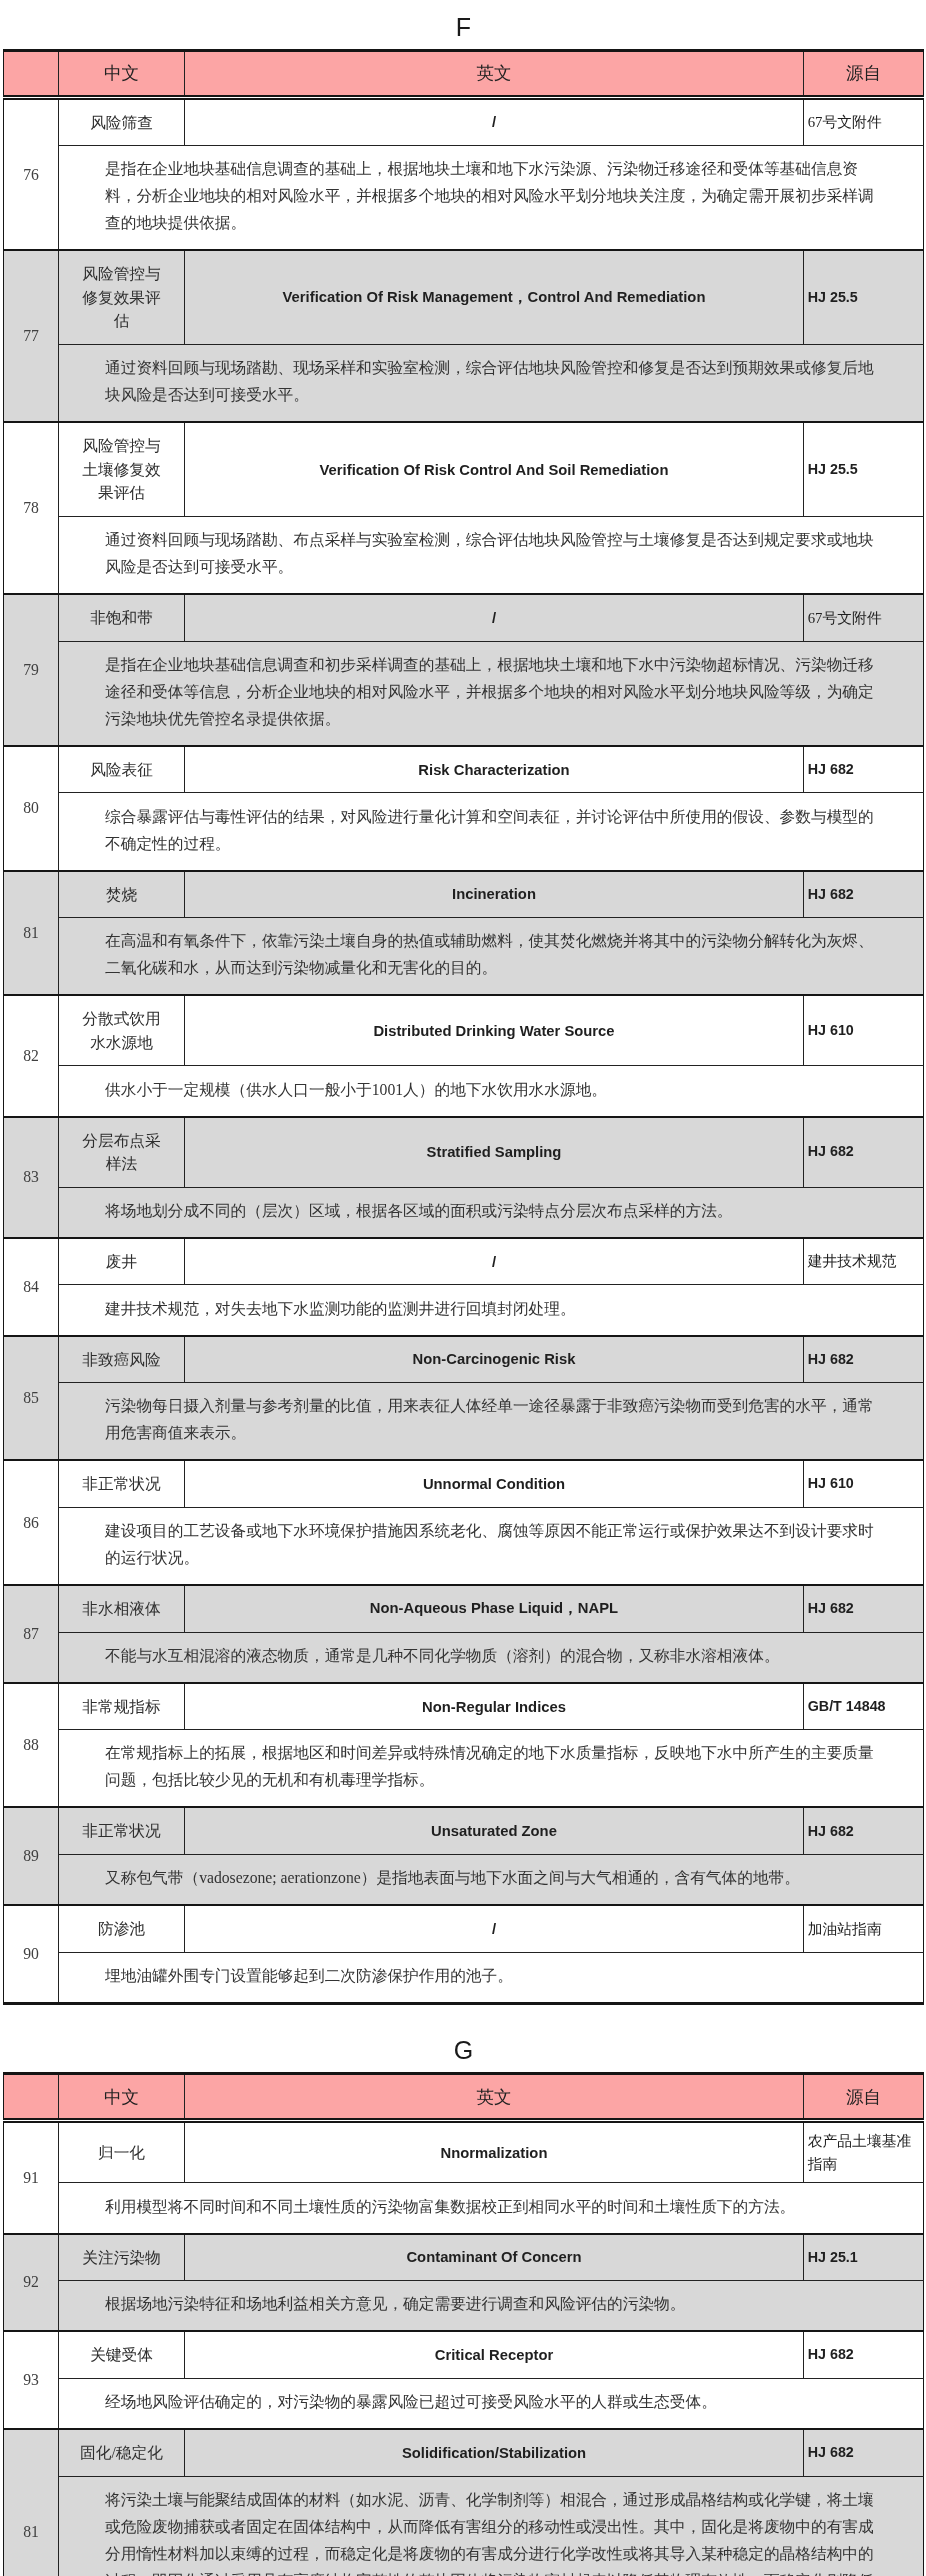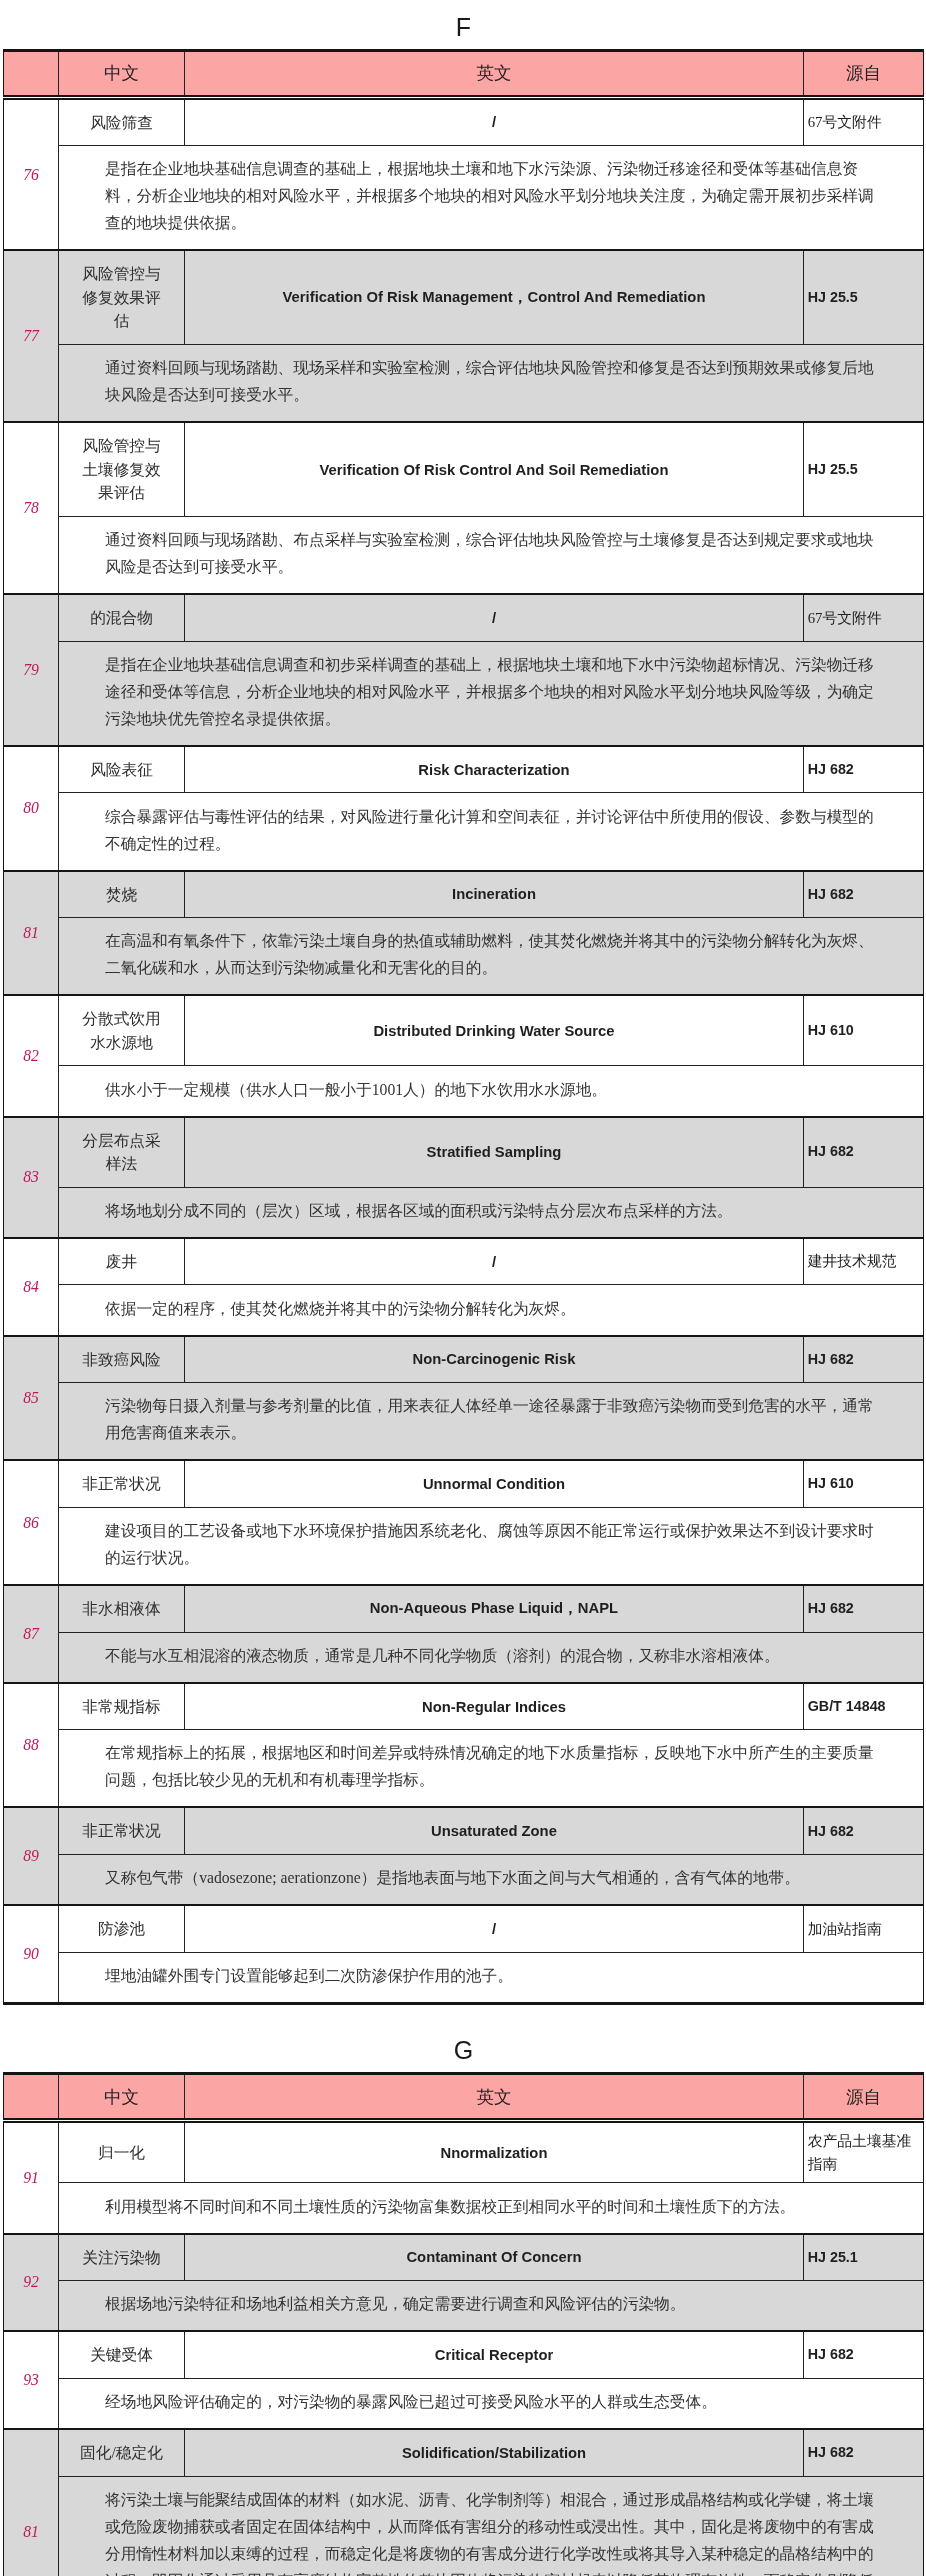--- a/index.html
+++ b/index.html
@@ -57,23 +57,22 @@
 
   tbody.entry { border-top: 2.8px solid #151515; }
   tbody.entry:nth-of-type(even) { background: #d8d8d8; }
 
   td { vertical-align: middle; }
 
   td.num {
     border-right: 1.4px solid #222222;
     text-align: center;
     font-size: 15.7px;
-    color: #be185d;
+    color: #404040;
     padding: 3.7px 1.8px;
-    font-style: italic;
   }
   td.zh {
     border-right: 1.4px solid #222222;
     border-bottom: 1.4px solid #222222;
     text-align: center;
     font-size: 15.7px;
     line-height: 1.5;
     padding: 11px 21px;
     color: #2e2e2e;
   }
@@ -160,21 +159,21 @@
               <td class="en">Verification Of Risk Control And Soil Remediation</td>
               <td class="src">HJ 25.5</td>
             </tr>
             <tr>
               <td class="def" colspan="3">通过资料回顾与现场踏勘、布点采样与实验室检测，综合评估地块风险管控与土壤修复是否达到规定要求或地块风险是否达到可接受水平。</td>
             </tr>
           </tbody>
           <tbody class="entry">
             <tr>
               <td class="num" rowspan="2">79</td>
-              <td class="zh">的混合物</td>
+              <td class="zh">非饱和带</td>
               <td class="en">/</td>
               <td class="src"><span class="zh-src">67号文附件</span></td>
             </tr>
             <tr>
               <td class="def" colspan="3">是指在企业地块基础信息调查和初步采样调查的基础上，根据地块土壤和地下水中污染物超标情况、污染物迁移途径和受体等信息，分析企业地块的相对风险水平，并根据多个地块的相对风险水平划分地块风险等级，为确定污染地块优先管控名录提供依据。</td>
             </tr>
           </tbody>
           <tbody class="entry">
             <tr>
               <td class="num" rowspan="2">80</td>
@@ -220,21 +219,21 @@
             </tr>
           </tbody>
           <tbody class="entry">
             <tr>
               <td class="num" rowspan="2">84</td>
               <td class="zh">废井</td>
               <td class="en">/</td>
               <td class="src"><span class="zh-src">建井技术规范</span></td>
             </tr>
             <tr>
-              <td class="def" colspan="3">依据一定的程序，使其焚化燃烧并将其中的污染物分解转化为灰烬。</td>
+              <td class="def" colspan="3">建井技术规范，对失去地下水监测功能的监测井进行回填封闭处理。</td>
             </tr>
           </tbody>
           <tbody class="entry">
             <tr>
               <td class="num" rowspan="2">85</td>
               <td class="zh">非致癌风险</td>
               <td class="en">Non-Carcinogenic Risk</td>
               <td class="src">HJ 682</td>
             </tr>
             <tr>

